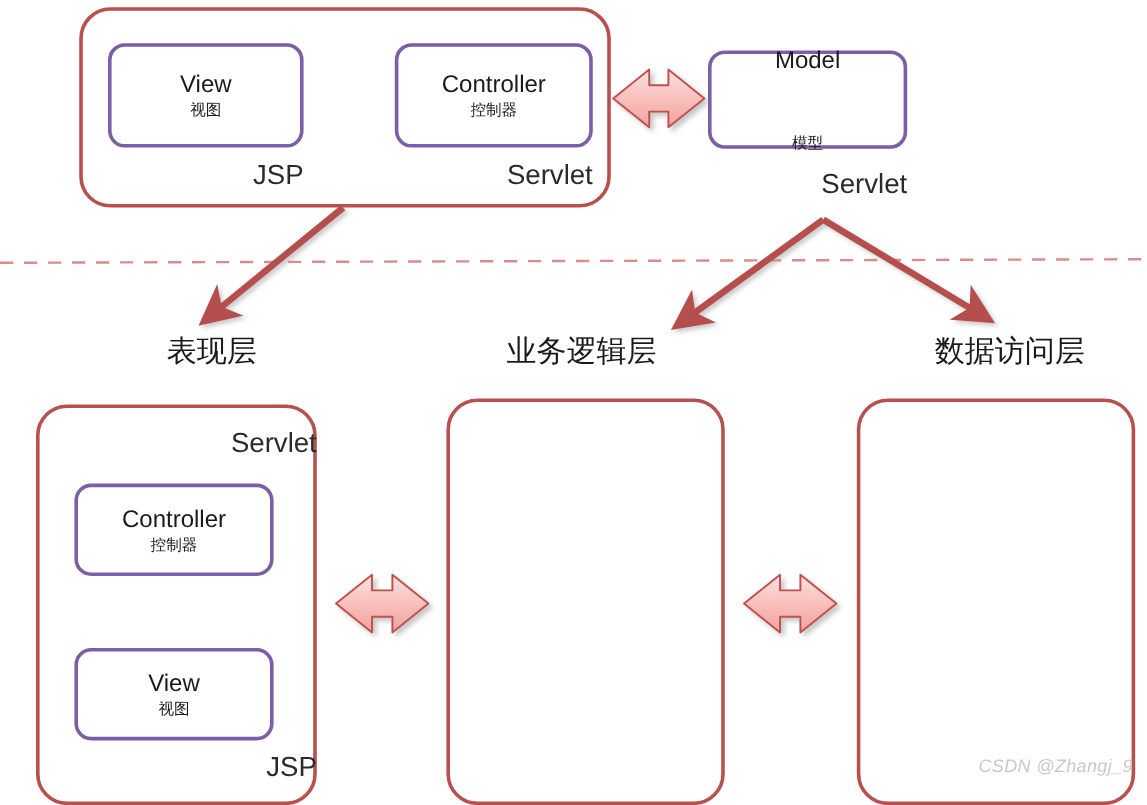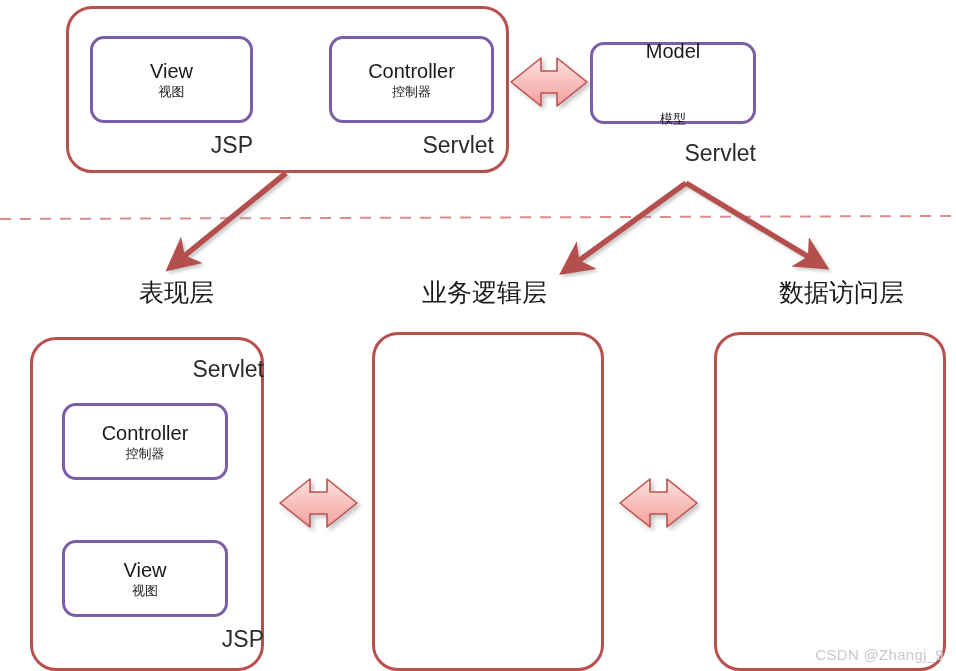--- a/index.html
+++ b/index.html
@@ -62,25 +62,26 @@
   }
   .layer-label {
     position: absolute;
     font-size: 25px;
     color: #1a1a1a;
     white-space: nowrap;
   }
   .watermark {
     position: absolute;
     right: 12px;
-    bottom: 8px;
+    bottom: 24px;
     font-size: 15px;
     color: #c9c9c9;
     white-space: nowrap;
     letter-spacing: 0.3px;
+    font-style: italic;
   }
 </style>
 </head>
 <body>
 
 <div id="canvas">
 
   <svg class="svg-layer" viewBox="0 0 956 671">
     <defs>
       <linearGradient id="arrGrad" x1="0" y1="0" x2="0" y2="1">

